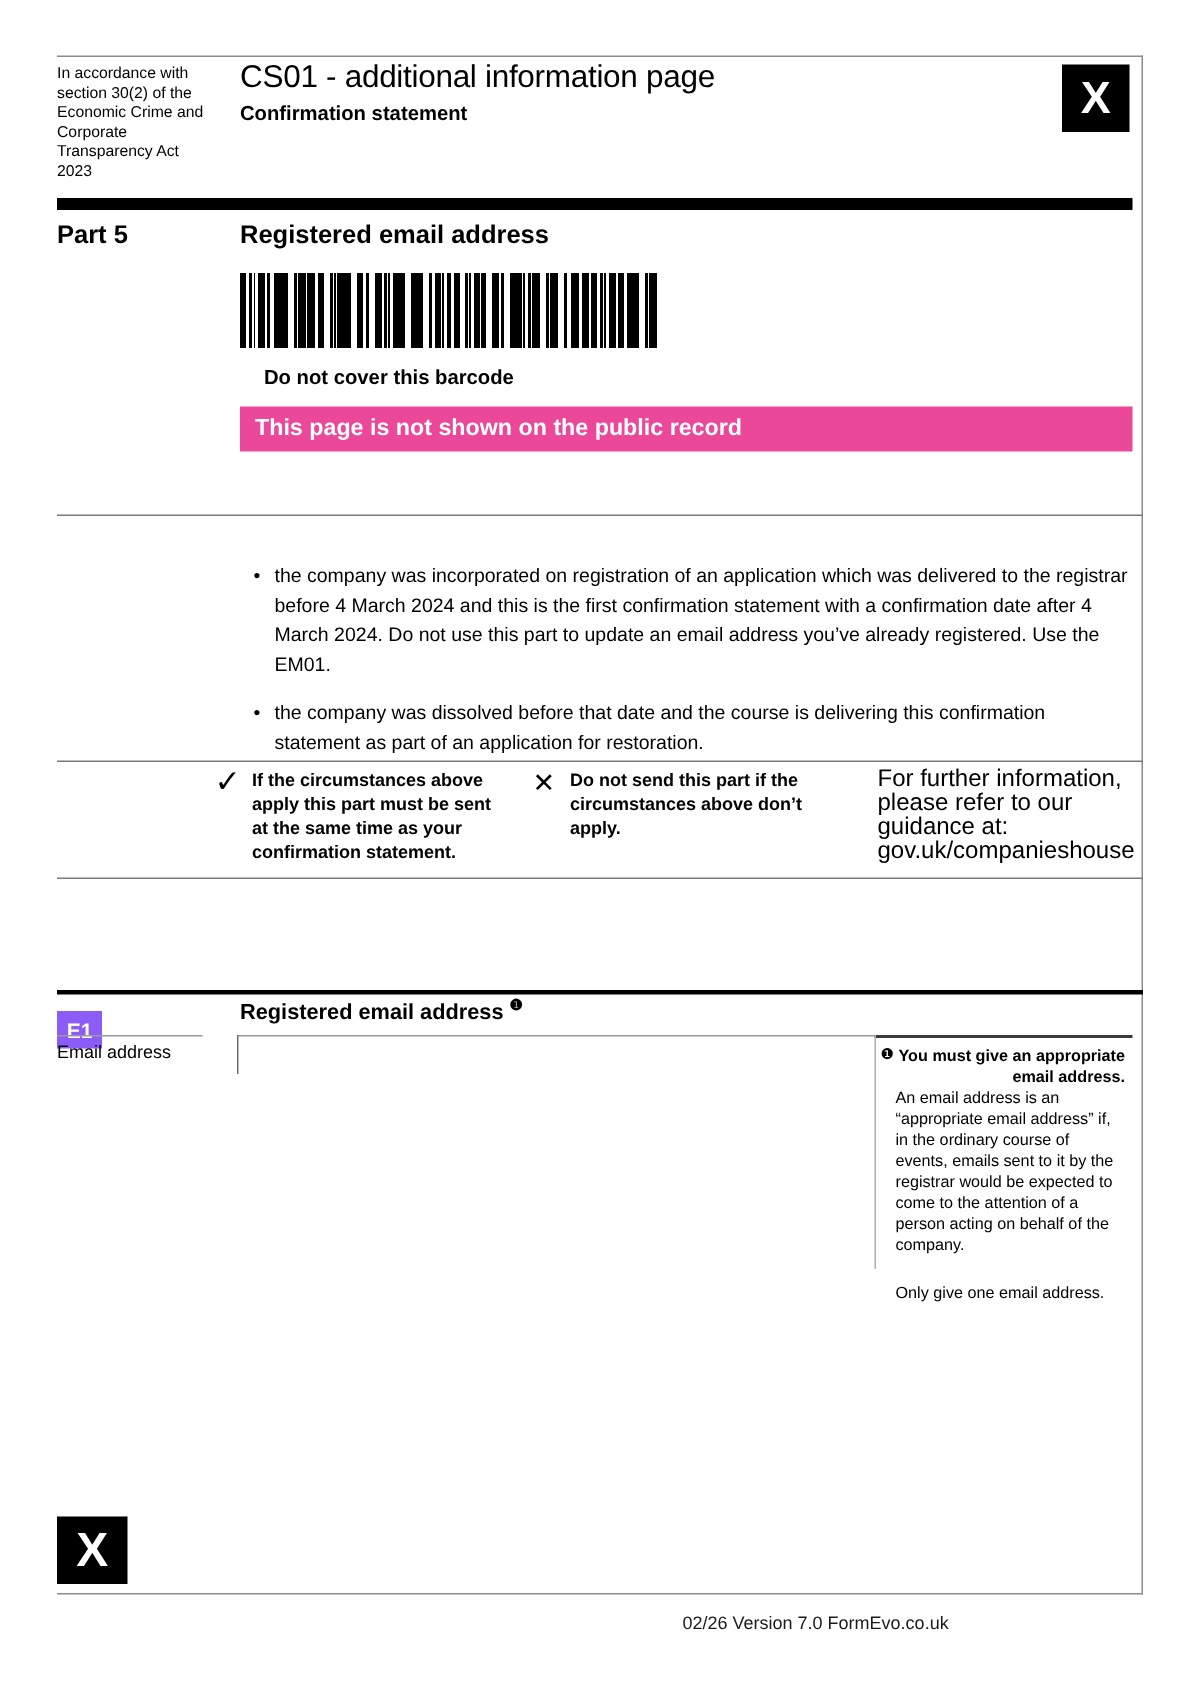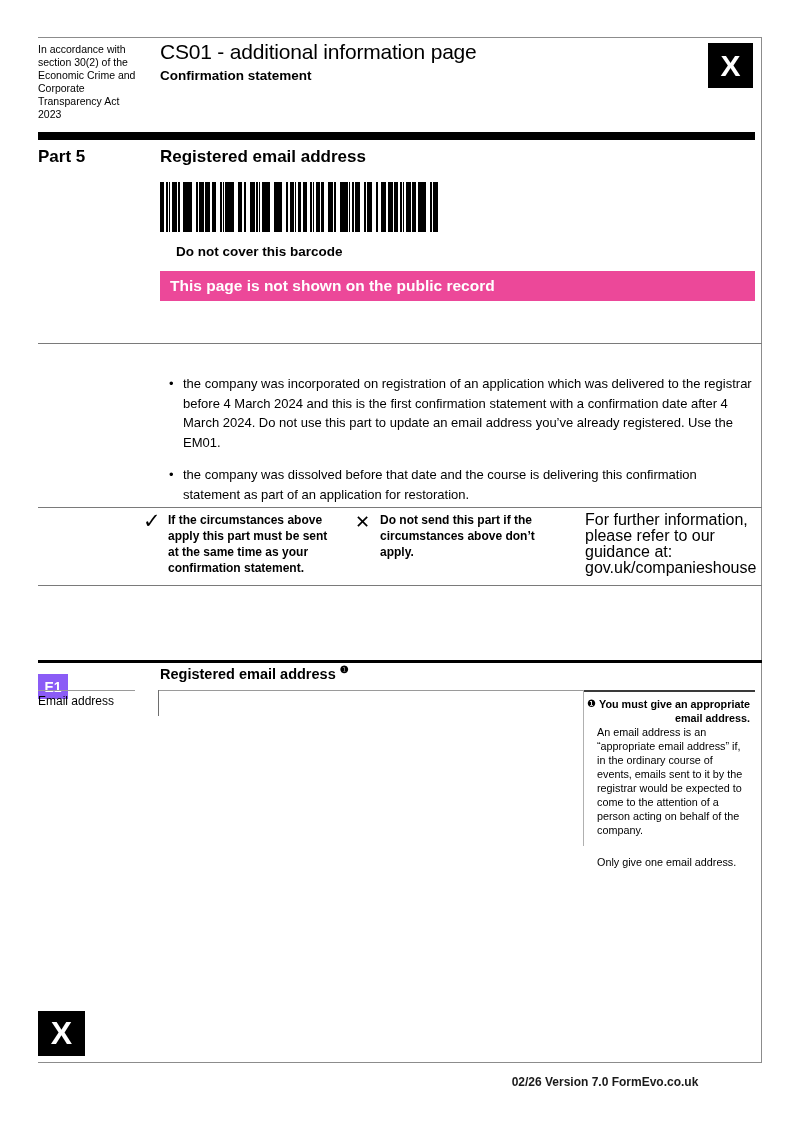--- a/index.html
+++ b/index.html
@@ -67,21 +67,21 @@
 
   
   .note-topline { left:583px; top:690px; width:172px; height:2px; background:#3a3a3a; }
   .note-leftline { left:583px; top:690px; width:1px; height:156px; background:#b0b0b0; }
   .note { left:588px; top:697px; width:162px; font-size:10.8px; line-height:14px; }
   .note-para { position:relative; padding-left:9px; }
   .note-marker { position:absolute; left:-1px; top:0; font-size:10px; }
   .note-bold { display:block; font-weight:700;text-align:right; }
   .note-extra { padding-left:9px; margin-top:18px; }
 
-  .footer { left:455px; top:1075px; width:300px; text-align:center; font-size:12px; color:#1a1a1a;font-weight:bold; }
+  .footer { left:455px; top:1075px; width:300px; text-align:left; font-size:12px; color:#1a1a1a; }
 </style>
 </head>
 <body>
 
 <div class="page">
 
   <div class="abs border-top"></div>
   <div class="abs border-right"></div>
   <div class="abs border-bottom"></div>
 

